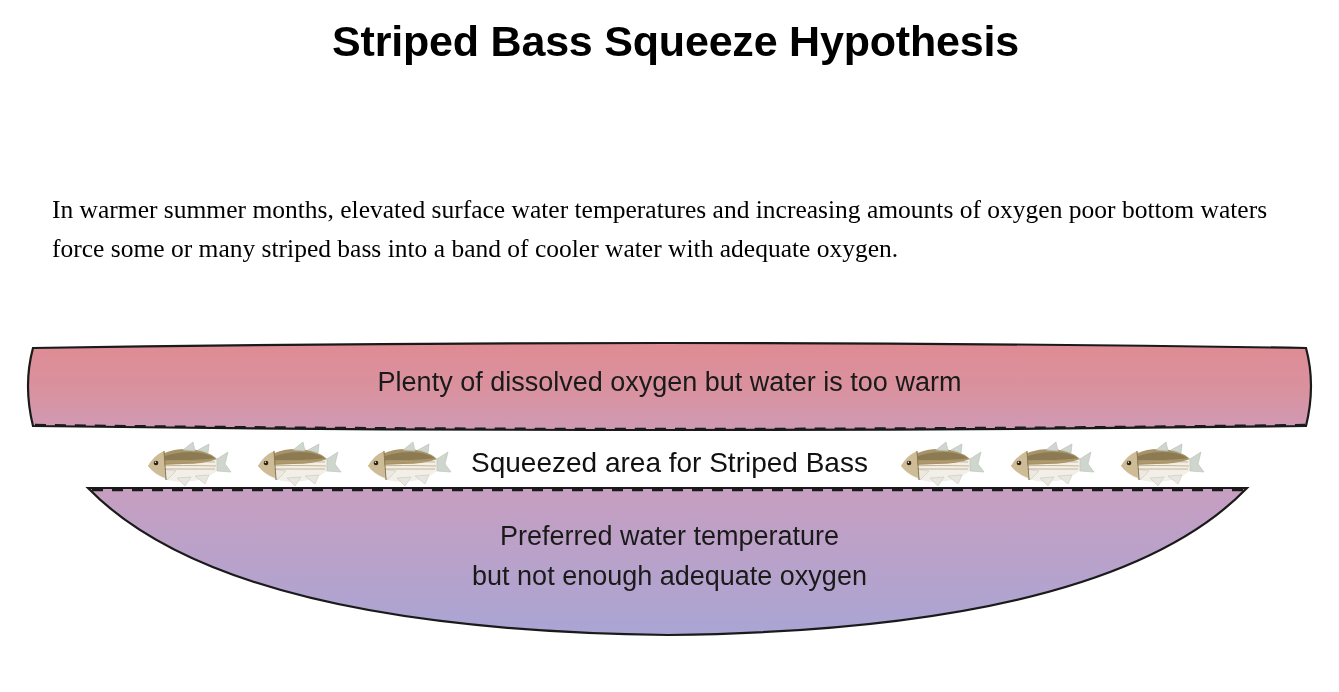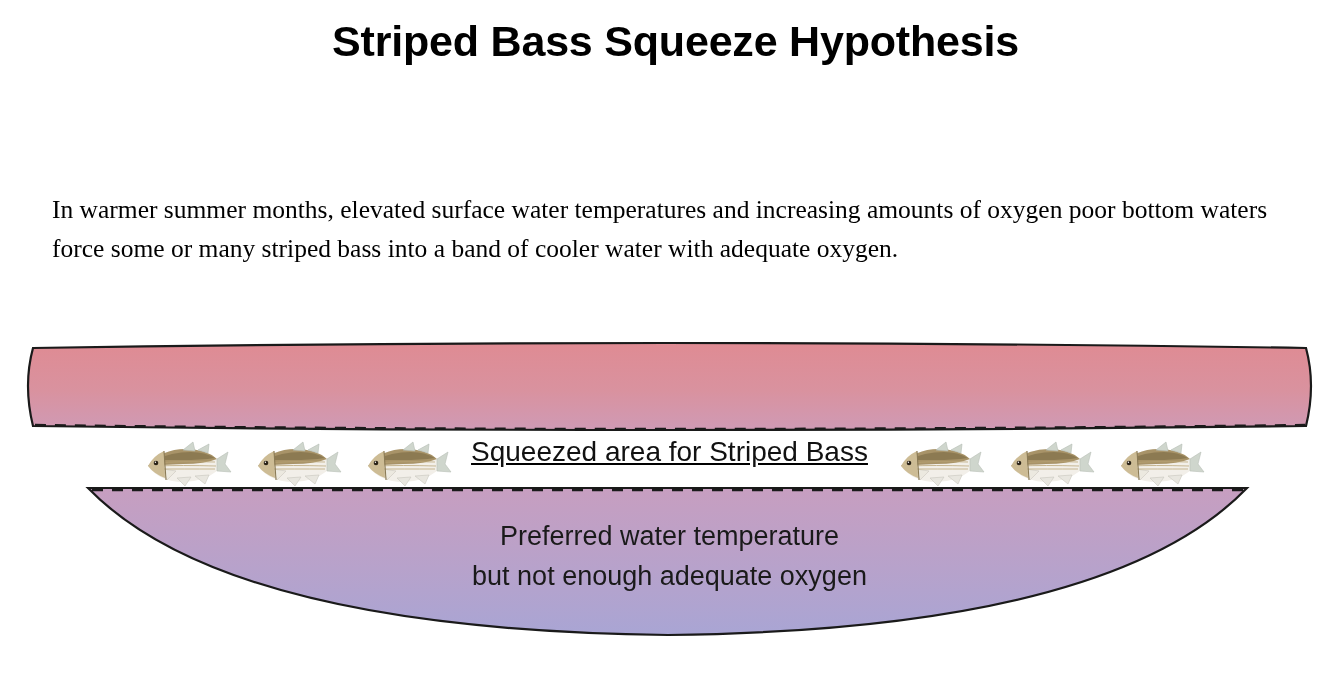--- a/index.html
+++ b/index.html
@@ -90,23 +90,23 @@
   #bottom-band-label .lbl-line { display: block; }
 
   
   #squeeze-row {
     position: absolute;
     left: 0;
     top: 105px;
     width: 1339px;
     height: 56px;
     display: flex;
+    align-items: center;
     justify-content: center;
     gap: 0px;
-    text-decoration: underline;
   }
   #squeeze-label {
     font-family: "Liberation Sans", sans-serif;
     font-size: 28px;
     line-height: 34px;
     color: #111111;
     white-space: nowrap;
     padding: 0 10px;
   }
   .fish-group {
@@ -151,20 +151,21 @@
       <path d="M 35,95 Q 660,103 1305,95" fill="none" stroke="#1a1a1a" stroke-width="2.4" stroke-dasharray="11 9"></path>
     </g>
 
     <g>
       <path d="M 88,158 L 1247,158 Q 1110,300 668,305 Q 226,300 88,158 Z" fill="url(#gradBottom)" stroke="#1a1a1a" stroke-width="2.2"></path>
 
       <line x1="92" y1="160" x2="1243" y2="160" stroke="#1a1a1a" stroke-width="2.4" stroke-dasharray="11 9"></line>
     </g>
   </svg>
 
+  <div class="band-label" id="top-band-label">Plenty of dissolved oxygen but water is too warm</div>
 
   <div id="squeeze-row">
 
     <span class="fish-group">
       <svg class="fish-icon fish-left" viewBox="0 0 104 50" xmlns="http://www.w3.org/2000/svg">
         <g>
           <path d="M17,28 Q30,11 55,11 Q75,11 86,21 L96,15 L93,26 L99,33 L86,33 Q72,44 52,44 Q29,44 17,28 Z" fill="#f2efe9"></path>
           <path d="M17,28 Q30,11 55,11 Q75,11 86,21 Q74,26 52,26 Q30,27 17,28 Z" fill="#a89368"></path>
           <path d="M24,22 Q40,14 60,14 Q74,14 84,20 Q70,22 50,22 Q34,22 24,22 Z" fill="#8c7a52"></path>
           <path d="M86,21 L97,14 L94,26 L100,34 L86,33 Z" fill="#cfd6cd" stroke="#b9c0b7" stroke-width="0.6"></path>

